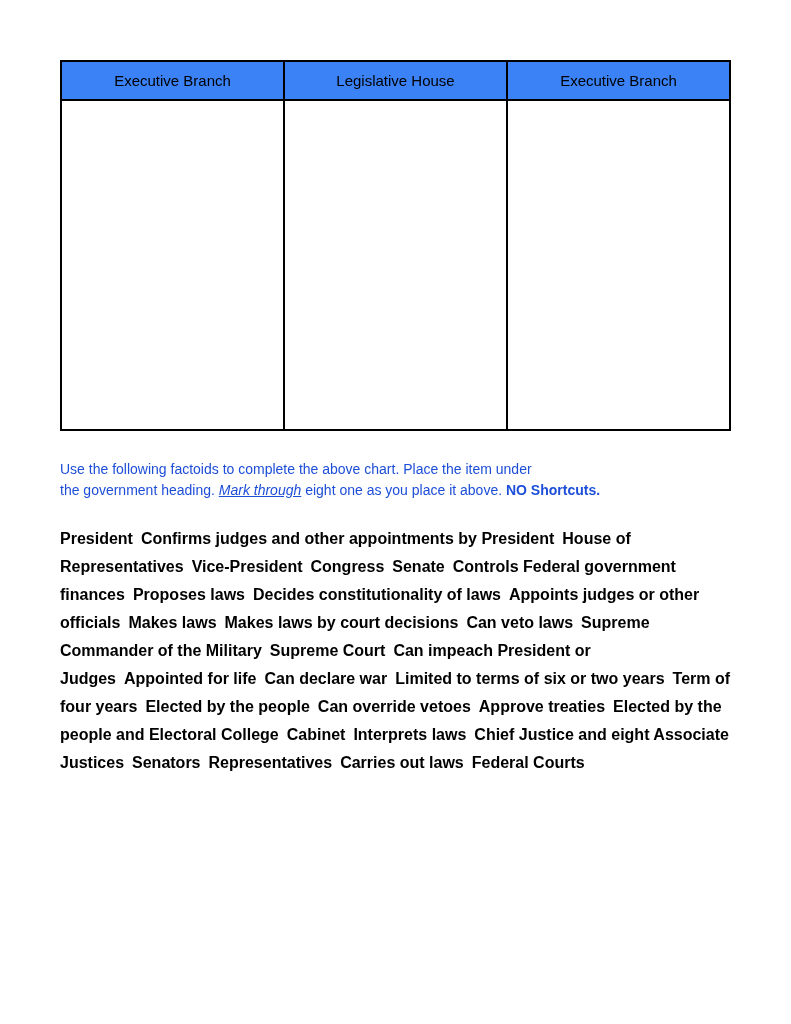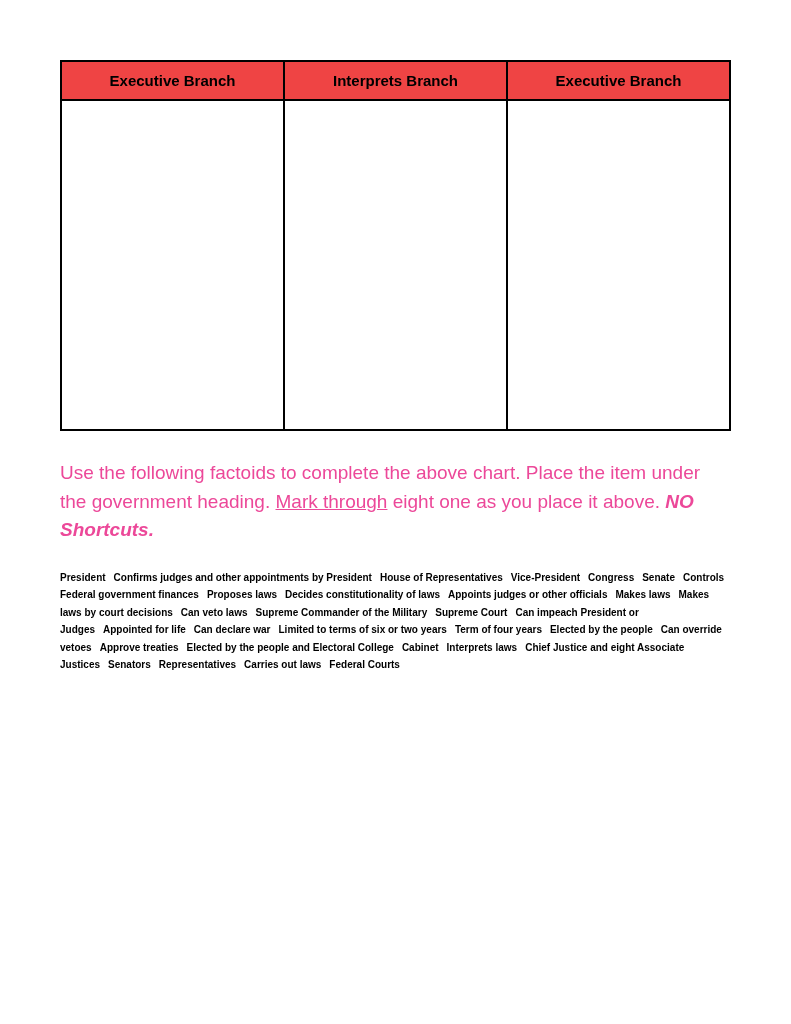--- a/index.html
+++ b/index.html
@@ -24,69 +24,69 @@
 
     .branch-table {
       width: 100%;
       border-collapse: collapse;
     }
 
     .branch-table th {
       border: 2px solid #000;
       padding: 10px 0;
       font-size: 15px;
-      font-weight: bold;
+      font-weight: normal;
       text-align: center;
-      background: #ef4444;
+      background: #3b82f6;
     }
 
     .branch-table td {
       border: 2px solid #000;
       height: 330px;
       vertical-align: top;
       padding: 6px;
       width: 33.33%;
     }
 
     .instructions {
-      font-size: 19px;
+      font-size: 14px;
       line-height: 1.5;
       margin-bottom: 24px;
-      color: #ec4899;
+      color: #1d4ed8;
     }
 
     .instructions u {
       text-decoration: underline;
+      font-style: italic;
     }
 
     .instructions strong {
       font-weight: bold;
-      font-style: italic;
     }
 
     .factoids {
-      font-size: 10px;
+      font-size: 16px;
       line-height: 1.75;
       color: #000;
       font-weight: bold;
     }
 
     .factoids span {
       margin-right: 8px;
     }
   </style>
 </head>
 <body>
 
 <div class="table-container">
   <table class="branch-table">
     <thead>
       <tr>
         <th>Executive Branch</th>
-        <th>Interprets Branch</th>
+        <th>Legislative House</th>
         <th>Executive Branch</th>
       </tr>
     </thead>
     <tbody>
       <tr>
         <td></td>
         <td></td>
         <td></td>
       </tr>
     </tbody>

